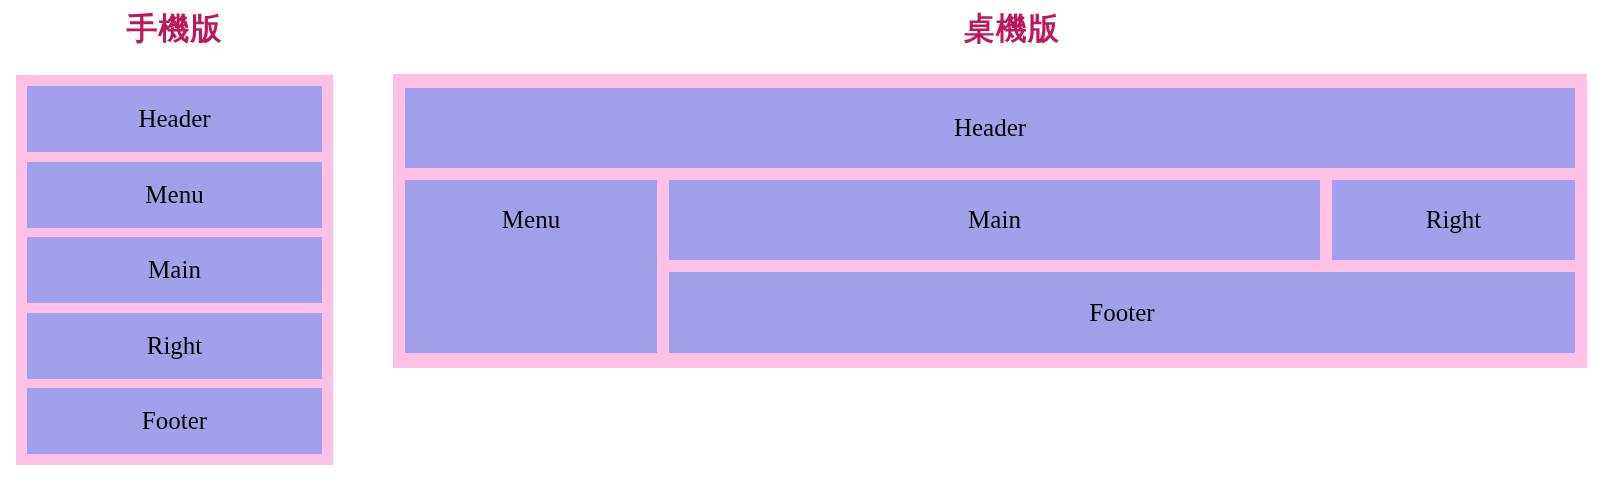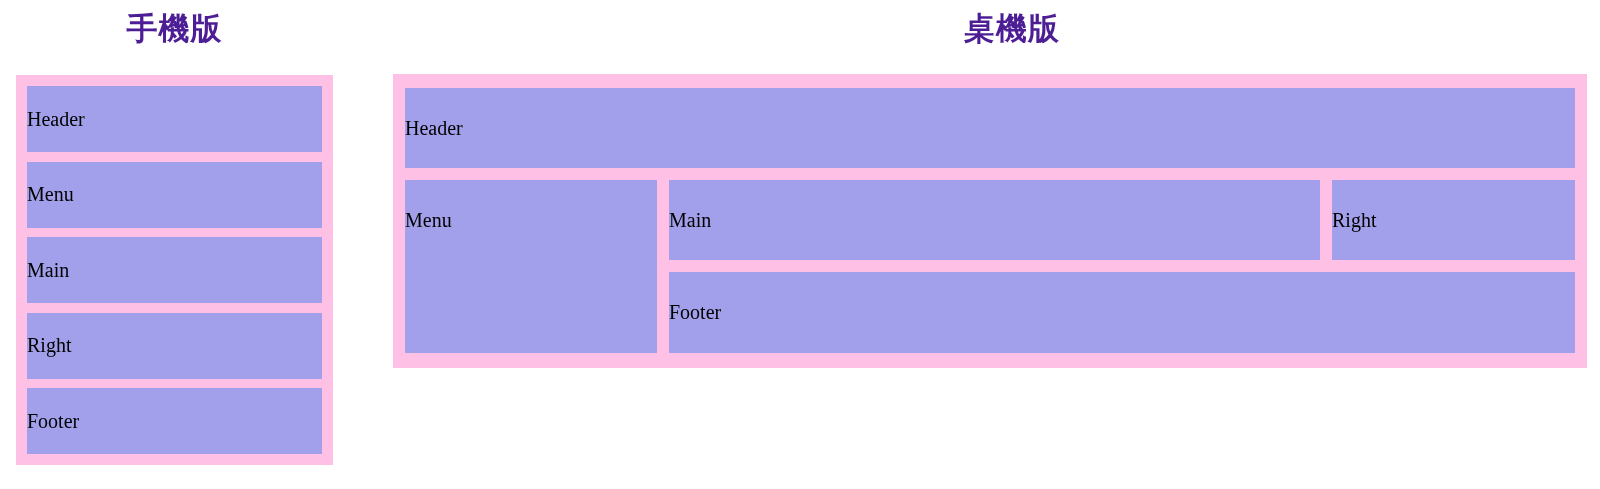--- a/index.html
+++ b/index.html
@@ -15,21 +15,21 @@
     font-family: "Liberation Sans", sans-serif;
   }
 
   
   .section-title {
     position: absolute;
     top: 8px;
     text-align: center;
     font-size: 31px;
     font-weight: bold;
-    color: #4c1d95;
+    color: #be185d;
     font-family: "Liberation Sans", sans-serif;
     letter-spacing: 1px;
   }
   .section-title.mobile  { left: 16px;  width: 317px; }
   .section-title.desktop { left: 415px; width: 1194px; }
 
   
   .wrapper {
     position: absolute;
     background: var(--pink, #ffc0e6);
@@ -66,23 +66,23 @@
     grid-template-areas:
       "header header header"
       "menu   main   right"
       "menu   footer footer";
   }
 
   .box {
     background: var(--purple, #a3a0eb);
     display: flex;
     align-items: center;
-    justify-content: flex-start;
+    justify-content: center;
     font-family: "Liberation Serif", serif;
-    font-size: 20px;
+    font-size: 25px;
     color: #000000;
   }
 
   .ga-header { grid-area: header; }
   .ga-menu   { grid-area: menu; align-items: flex-start; }
   .ga-main   { grid-area: main; }
   .ga-right  { grid-area: right; }
   .ga-footer { grid-area: footer; }
 
   

